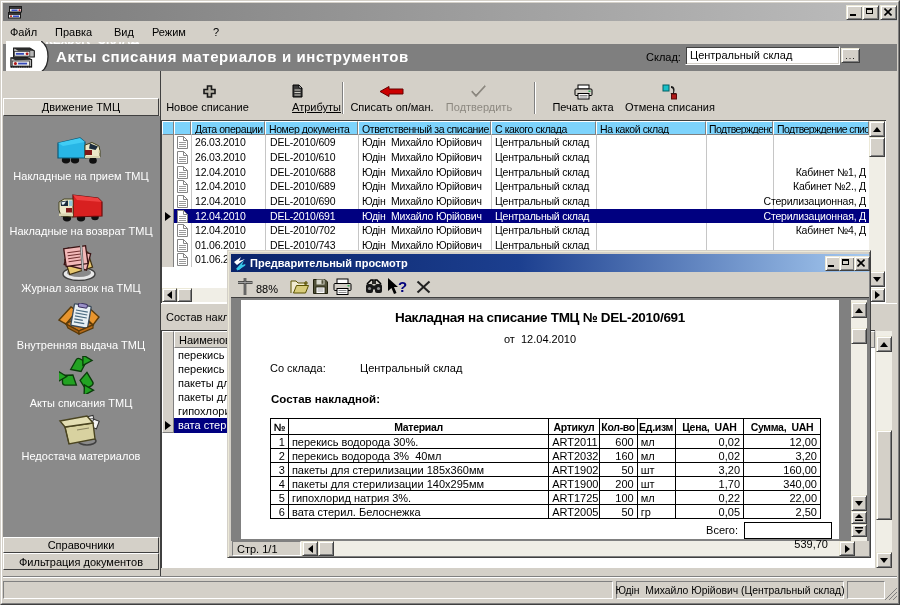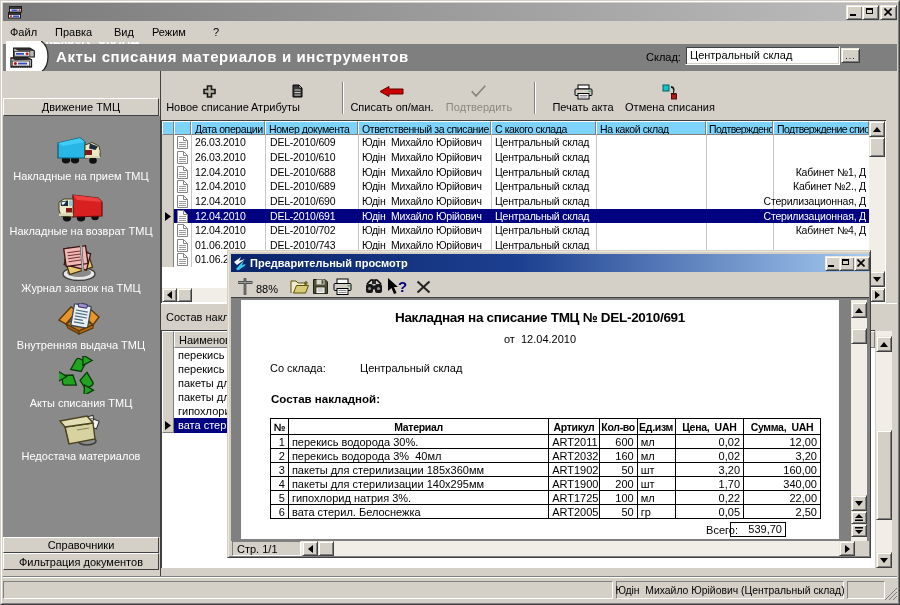--- a/index.html
+++ b/index.html
@@ -209,21 +209,21 @@
 
   <svg class="abs" style="left:292px;top:84px;" width="11" height="14" viewBox="0 0 11 14">
       <path d="M1 1h6l3 3v9H1z" fill="#3a3a3a" stroke="#000" stroke-width="1"></path>
       <path d="M7 1l3 3H7z" fill="#fff" stroke="#000" stroke-width=".8"></path>
       <g stroke="#cfcdc4" stroke-width="1">
         <line x1="2.5" y1="6" x2="8.5" y2="6"></line>
         <line x1="2.5" y1="8.5" x2="8.5" y2="8.5"></line>
         <line x1="2.5" y1="11" x2="8.5" y2="11"></line>
       </g>
     </svg>
-  <div class="abs" style="left:251px;top:101px;width:90px;text-align:left;">Атрибуты</div>
+  <div class="abs" style="left:251px;top:101px;width:90px;text-align:right;text-decoration:underline;">Атрибуты</div>
 
   <svg class="abs" style="left:379px;top:86px;" width="25" height="11" viewBox="0 0 25 11">
       <path d="M1 5.5 L10 0.5 V3 H24 V8 H10 V10.5 Z" fill="#cc0000" stroke="#660000" stroke-width="1"></path>
     </svg>
   <div class="abs" style="left:322px;top:101px;width:140px;text-align:center;">Списать оп/ман.</div>
 
   <svg class="abs" style="left:470px;top:84px;" width="17" height="14" viewBox="0 0 17 14">
       <path d="M2 7 L6 11.5 L15 1.5" fill="none" stroke="#8c8880" stroke-width="2.4"></path>
       <path d="M2.8 6.3 L6 9.8 L14.2 1" fill="none" stroke="#e8e5dc" stroke-width="1"></path>
     </svg>
@@ -673,15 +673,15 @@
             <td>вата стерил. Белоснежка</td>
             <td>ART2005</td>
             <td class="tr1">50</td>
             <td>гр</td>
             <td class="tr1">0,05</td>
             <td class="tr1">2,50</td>
           </tr>
     </tbody>
       </table>
     <div class="abs" style="left:420px;top:273px;width:90px;text-align:right;font-size:11px;">Всего:</div>
-    <div class="abs" style="left:502px;top:271px;width:56px;height:15px;border:1px solid #000;box-sizing:border-box;text-align:right;padding:0 3px 0 0;font-size:11px;">539,70</div>
+    <div class="abs" style="left:516px;top:271px;width:88px;height:15px;border:1px solid #000;box-sizing:border-box;text-align:right;padding:15px 3px 0 0;font-size:11px;">539,70</div>
   </div>
 </div>
 
 </body></html>

